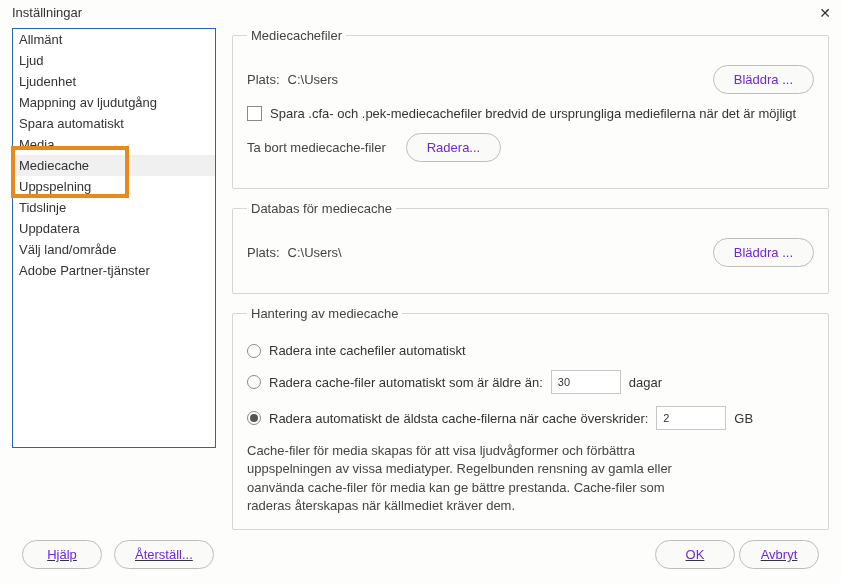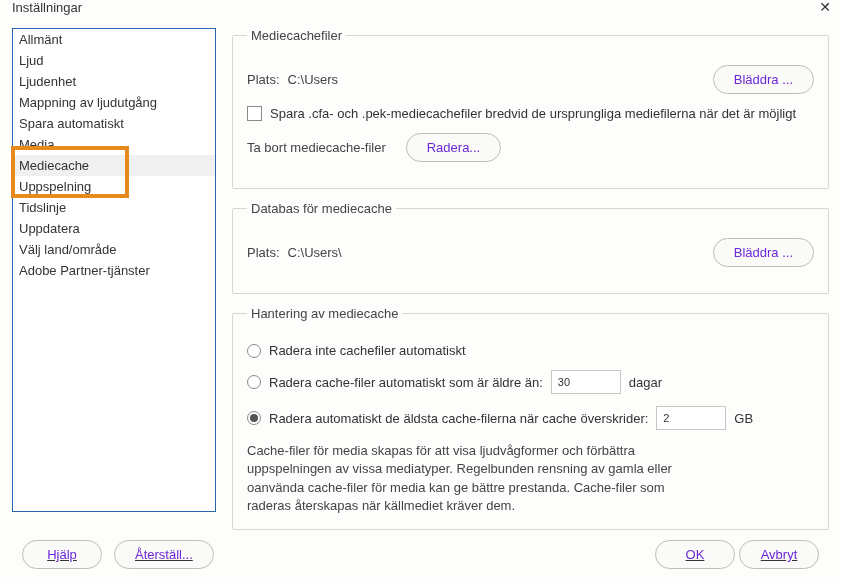--- a/index.html
+++ b/index.html
@@ -7,28 +7,28 @@
     margin: 0; padding: 0;
     width: 841px; height: 583px;
     font-family: "Segoe UI", Arial, sans-serif;
     font-size: 13px;
     color: #333;
     background: #fdfdfc;
     overflow: hidden;
   }
   .window { width: 841px; height: 583px; display: flex; flex-direction: column; }
   .titlebar {
-    height: 28px; display: flex; align-items: flex-start; justify-content: space-between;
+    height: 28px; display: flex; align-items: flex-end; justify-content: space-between;
     padding: 0 10px 0 12px;
   }
   .titlebar .title { font-size: 13px; }
   .close-x { cursor: pointer; font-size: 14px; line-height: 1; }
   .content { flex: 1; display: flex; padding: 8px 12px 0 12px; gap: 16px; }
   .sidebar {
-    width: 204px; height: 484px;
+    width: 204px; height: 420px;
     border: 1px solid #2964b0;
     background: #fff;
     position: relative;
   }
   .sidebar-item {
     padding: 3px 8px 3px 6px;
     cursor: pointer;
     font-size: 13px;
     color: #333;
   }

